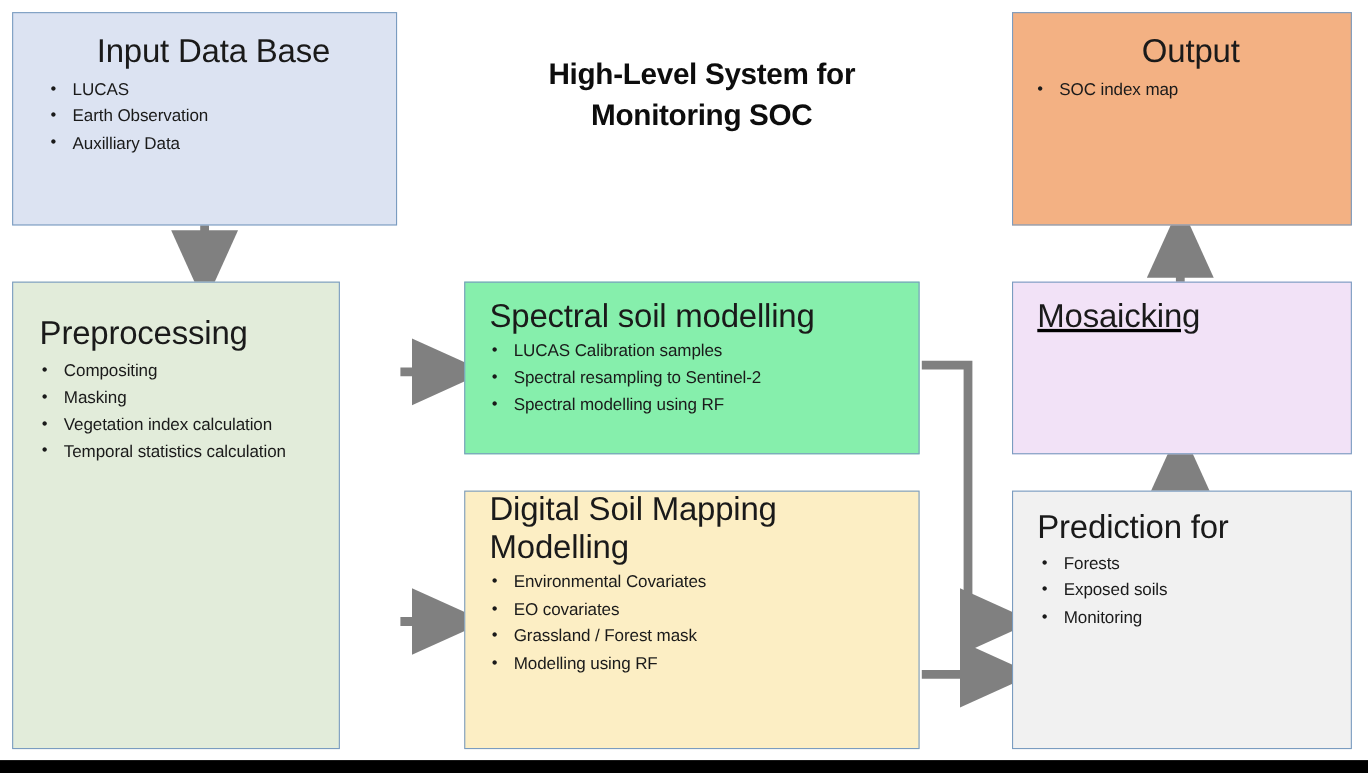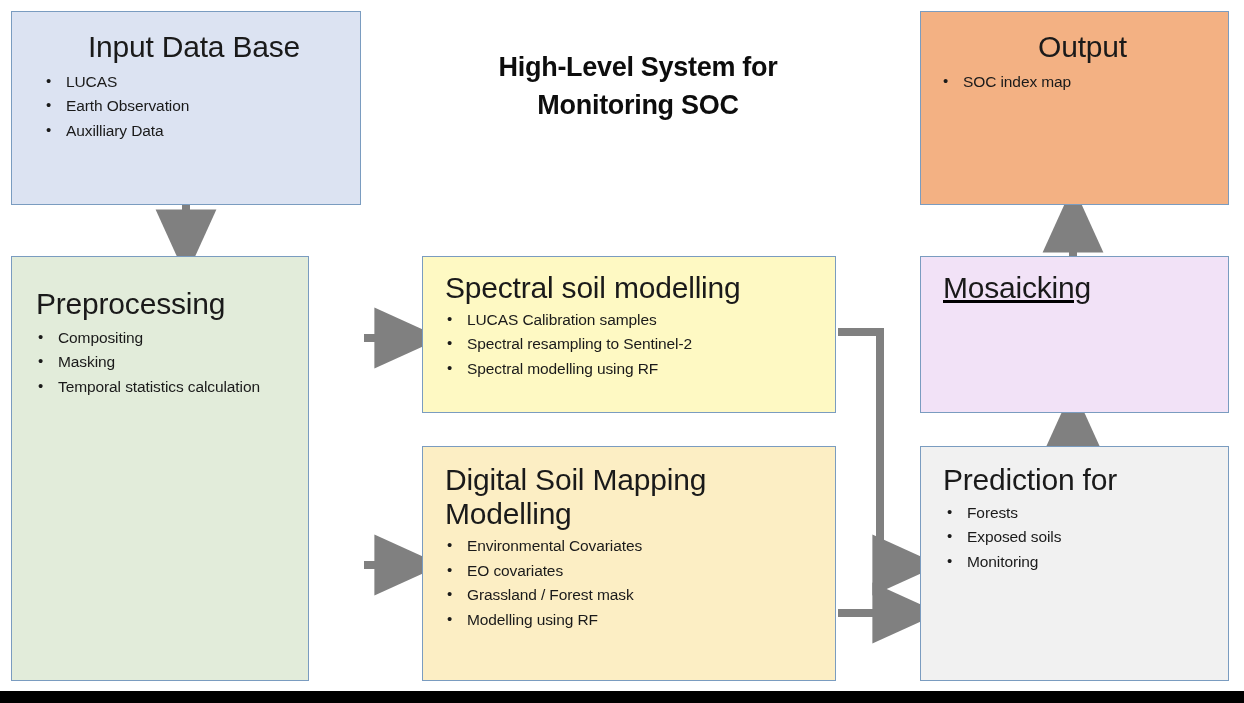--- a/index.html
+++ b/index.html
@@ -149,35 +149,36 @@
     <ul class="bullets" style="margin-top:6px; padding-left:22px;">
       <li>SOC index map</li>
     </ul>
   </div>
 
   <div class="box" style="left:11px; top:256px; width:298px; height:425px; background:#e2ecda;">
     <div class="box-title" style="padding-top:30px; padding-left:24px;">Preprocessing</div>
     <ul class="bullets" style="margin-top:5px; padding-left:26px;">
       <li>Compositing</li>
       <li>Masking</li>
+      <li>Vegetation index calculation</li>
       <li>Temporal statistics calculation</li>
     </ul>
   </div>
 
-  <div class="box" style="left:422px; top:256px; width:414px; height:157px; background:#fef9c3;">
+  <div class="box" style="left:422px; top:256px; width:414px; height:157px; background:#86efac;">
     <div class="box-title" style="padding-top:14px; padding-left:22px;">Spectral soil modelling</div>
     <ul class="bullets" style="margin-top:3px; padding-left:24px;">
       <li>LUCAS Calibration samples</li>
       <li>Spectral resampling to Sentinel-2</li>
       <li>Spectral modelling using RF</li>
     </ul>
   </div>
 
   <div class="box" style="left:422px; top:446px; width:414px; height:235px; background:#fceec4;">
-    <div class="box-title" style="padding-top:16px; padding-left:22px; width:330px;">Digital Soil Mapping Modelling</div>
+    <div class="box-title" style="padding-left:22px; width:330px;">Digital Soil Mapping Modelling</div>
     <ul class="bullets" style="margin-top:4px; padding-left:24px;">
       <li>Environmental Covariates</li>
       <li>EO covariates</li>
       <li>Grassland / Forest mask</li>
       <li>Modelling using RF</li>
     </ul>
   </div>
 
   <div class="box" style="left:920px; top:256px; width:309px; height:157px; background:#f2e2f7;text-decoration:underline;">
     <div class="box-title" style="padding-top:14px; padding-left:22px;">Mosaicking</div>

